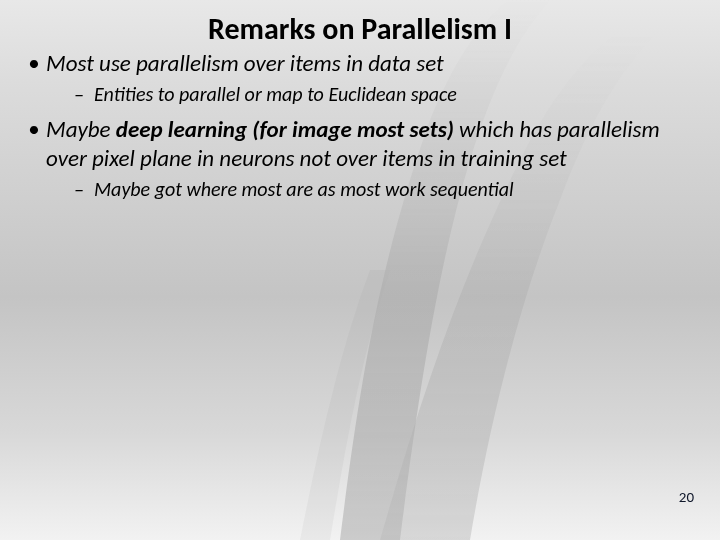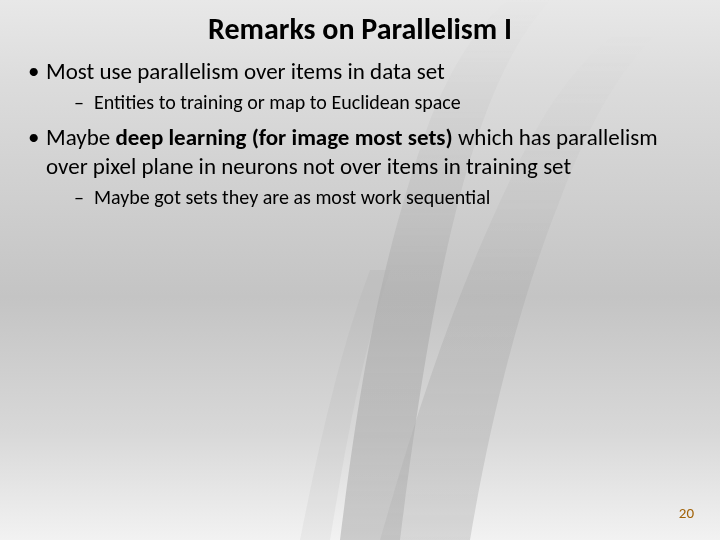--- a/index.html
+++ b/index.html
@@ -19,34 +19,35 @@
     .content {
       position: relative;
       z-index: 1;
       padding: 10px 22px 0 22px;
       height: 100%;
     }
     .title {
       font-size: 30px;
       font-weight: 700;
       text-align: center;
-      margin-bottom: 10px;
+      margin-bottom: 2px;
       color: #000;
     }
     ul.bullets {
       list-style: none;
       margin: 0;
       padding: 0;
     }
     li.b1 {
       position: relative;
       padding-left: 24px;
       font-size: 23px;
       margin-bottom: 8px;
       line-height: 1.25;
+      font-style: italic;
     }
     li.b1::before {
       content: "•";
       position: absolute;
       left: 6px;
       top: 0;
       font-size: 23px;
     }
     ul.sub {
       list-style: none;
@@ -64,23 +65,23 @@
       content: "–";
       position: absolute;
       left: 28px;
       top: 0;
       font-size: 20px;
     }
     .bold { font-weight: 700; }
     .pagenum {
       position: absolute;
       right: 26px;
-      bottom: 18px;
+      bottom: 34px;
       font-size: 15px;
-      color: #a16207;
+      color: #0f172a;
     }
   </style>
 </head>
 <body>
 
 <svg class="bg-swirl" viewBox="0 0 720 540" preserveAspectRatio="none">
   <defs>
     <linearGradient id="g1" x1="0" y1="0" x2="0" y2="1">
       <stop offset="0%" stop-color="#999" stop-opacity="0.0"></stop>
       <stop offset="50%" stop-color="#777" stop-opacity="0.5"></stop>
@@ -93,29 +94,29 @@
 </svg>
 
 <div class="content">
   <h1 class="title">Remarks on Parallelism I</h1>
 
   <ul class="bullets">
     <li class="b1">
       <span>Most use parallelism over items in data set</span>
       <ul class="sub">
         <li class="b2">
-          <span>Entities to training or map to Euclidean space</span>
+          <span>Entities to parallel or map to Euclidean space</span>
         </li>
       </ul>
     </li>
 
     <li class="b1">
       <span>Maybe </span><span class="bold">deep learning (for image most sets)</span><span> which has parallelism over pixel plane in neurons not over items in training set</span>
       <ul class="sub">
         <li class="b2">
-          <span>Maybe got sets they are as most work sequential</span>
+          <span>Maybe got where most are as most work sequential</span>
         </li>
       </ul>
     </li>
   </ul>
 
   <div class="pagenum">20</div>
 </div>
 
 </body></html>

